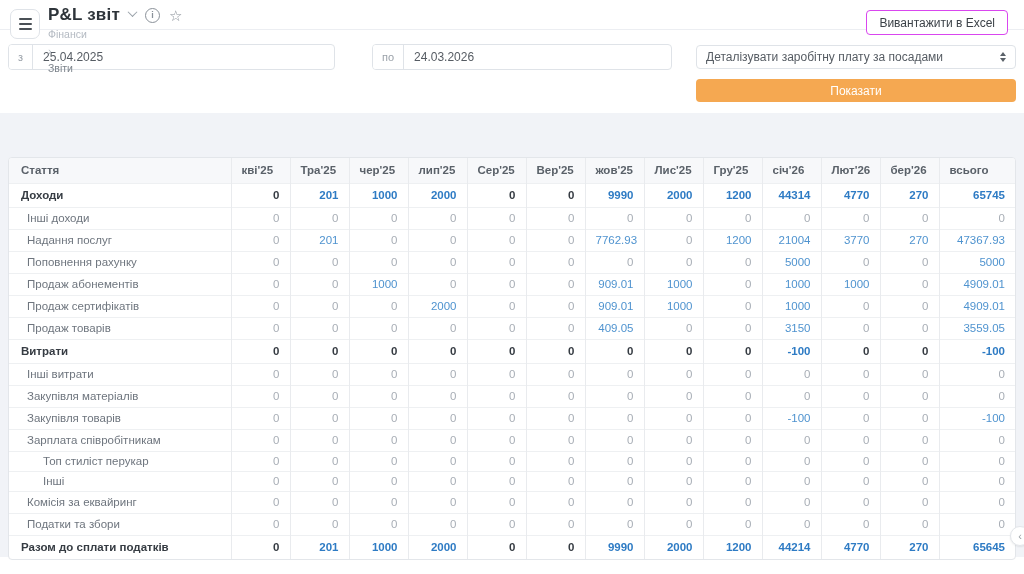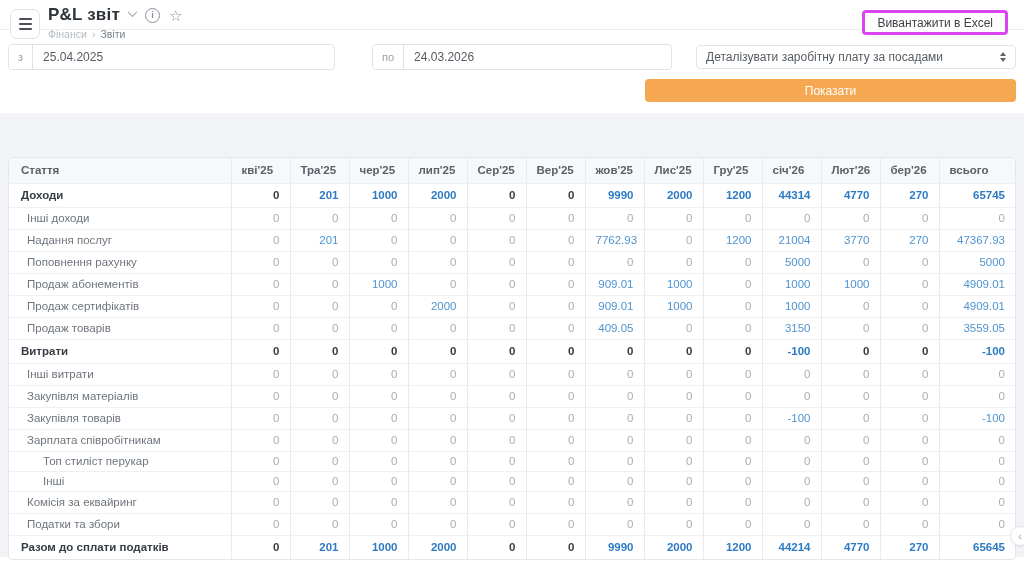--- a/index.html
+++ b/index.html
@@ -13,44 +13,44 @@
   .menu-btn i { display:block; width:13px; height:2px; background:#4a5056; border-radius:1px; }
   .title-block { position:absolute; left:48px; top:5px; }
   .title-row { display:flex; align-items:center; gap:9px; }
   .page-title { font-size:17px; font-weight:bold; color:#2e343a; letter-spacing:.2px; }
   .chev-down { display:inline-block; width:7px; height:7px; border-right:1.6px solid #99a1a9;
                border-bottom:1.6px solid #99a1a9; transform:rotate(45deg) translate(-1px,-1px); margin-top:-3px; }
   .info-icon { width:15px; height:15px; border:1.4px solid #8a9199; border-radius:50%;
                display:flex; align-items:center; justify-content:center;
                font-size:9px; color:#8a9199; font-style:normal; font-weight:bold; }
   .star-icon { font-size:15px; color:#8a9199; line-height:1; }
-  .breadcrumb { margin-top:3px; font-size:10.5px; color:#b4bac2; display:flex; gap:5px; }
+  .breadcrumb { margin-top:3px; font-size:10.5px; color:#b4bac2; display:flex; gap:5px;flex-direction:column; }
   .breadcrumb .crumb-last { color:#7d848c; }
   .excel-btn { position:absolute; right:16px; top:10px; height:25px; padding:0 12px;
-               background:#fff; border:3px solid #d946ef; border-radius:4px;
+               background:#fff; border:1px solid #d946ef; border-radius:4px;
                font-size:12px; color:#3c4248; cursor:pointer; font-family:inherit; }
   
   .filters { background:#fff; padding:14px 8px 11px 8px; }
   .filter-row1 { display:flex; align-items:center; }
   .igroup { display:flex; height:26px; border:1px solid #dfe3e8; border-radius:4px; background:#fff; overflow:hidden; }
   .igroup .addon { display:flex; align-items:center; padding:0 9px; font-size:11px; color:#9aa1a9;
                    border-right:1px solid #dfe3e8; background:#fff; }
   .igroup input { border:none; outline:none; flex:1; padding:0 10px; font-size:12px; color:#565c63;
                   font-family:inherit; background:transparent; }
   .g-from { width:327px; }
   .g-to { width:300px; margin-left:37px; }
   .select-box { margin-left:auto; width:320px; height:24px; border:1px solid #dfe3e8; border-radius:4px;
                 display:flex; align-items:center; padding:0 9px; font-size:12px; color:#565c63; cursor:pointer; }
   .select-box .sel-text { flex:1; white-space:nowrap; overflow:hidden; }
   .updown { display:flex; flex-direction:column; gap:2px; margin-left:6px; }
   .updown b { display:block; width:0; height:0; border-left:3.5px solid transparent; border-right:3.5px solid transparent; }
   .updown b.up { border-bottom:4px solid #5a6169; }
   .updown b.dn { border-top:4px solid #5a6169; }
   .filter-row2 { display:flex; margin-top:9px; }
-  .show-btn { margin-left:auto; width:371px; height:23px; border:none; border-radius:4px;
+  .show-btn { margin-left:auto; width:320px; height:23px; border:none; border-radius:4px;
               background:#f5a851; color:#fff; font-size:12px; cursor:pointer; font-family:inherit; }
   
   .content { background:#f1f3f7; height:444px; padding:24px 8px 0 8px; position:relative; }
   .card { background:#fff; border:1px solid #e3e6ea; border-radius:4px; overflow:hidden;margin-top:20px; }
   table { width:100%; border-collapse:collapse; table-layout:fixed; }
   th, td { font-size:11.5px; line-height:13px; }
   thead th { background:#f7f8fa; color:#5a6169; font-weight:bold; text-align:left;
              padding:6px 10px; border-left:1px solid #e9ebee; }
   thead th:first-child { text-align:left; border-left:none; padding-left:12px; }
   td { text-align:right; padding:4px 10px; border-top:1px solid #eef0f2; border-left:1px solid #e9ebee; }

